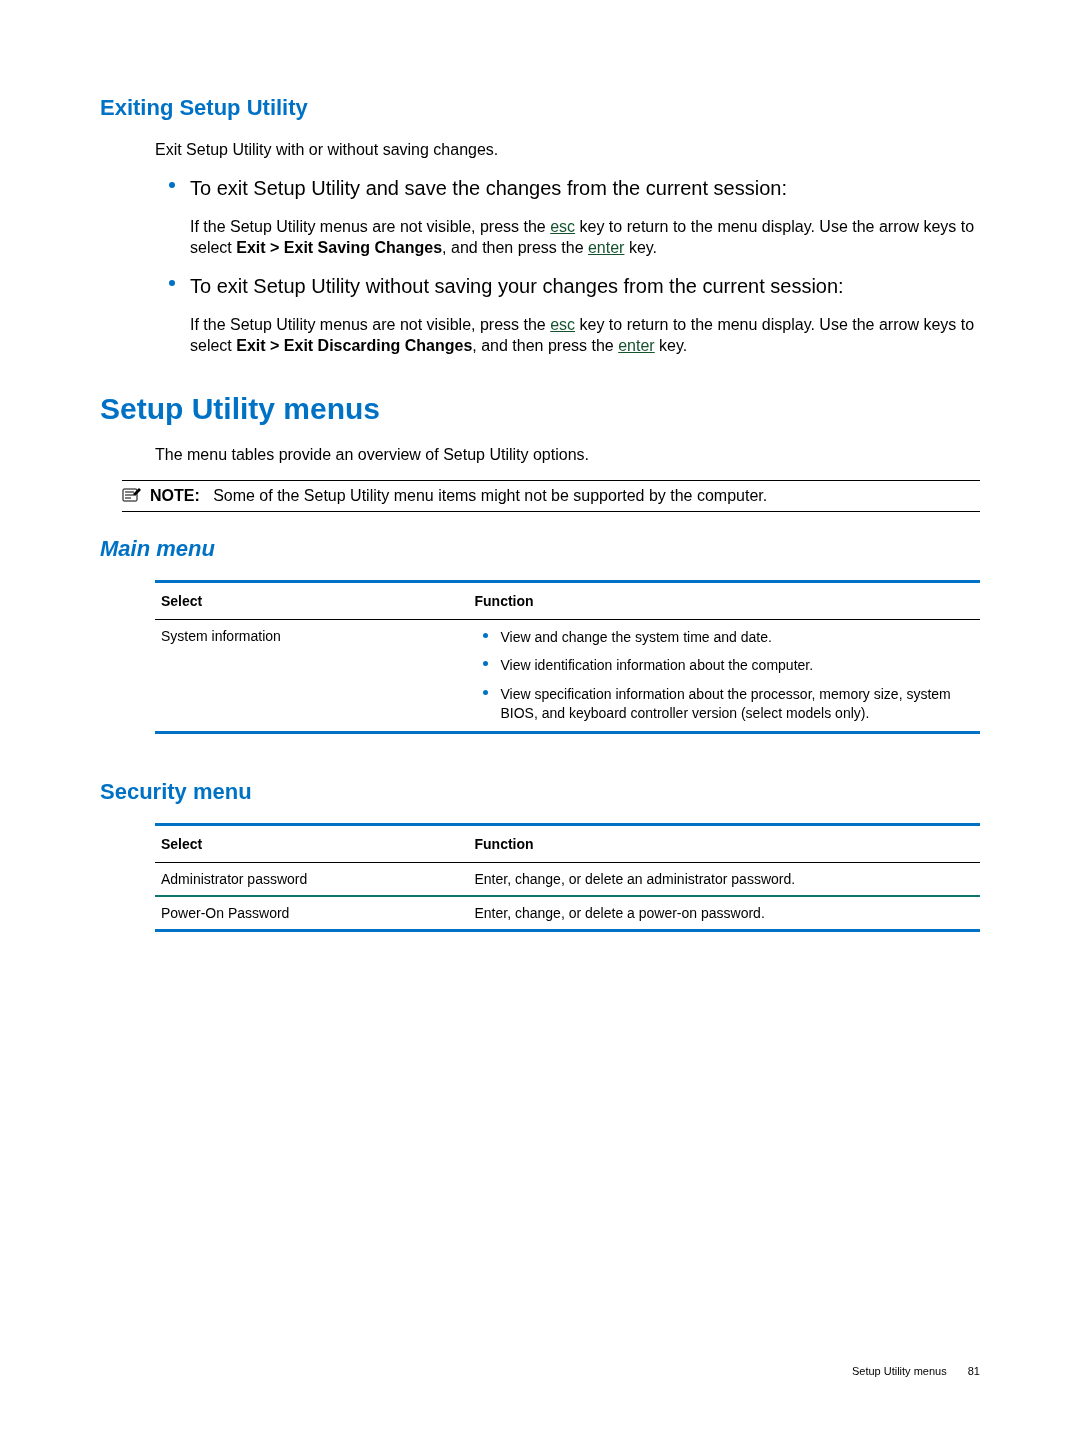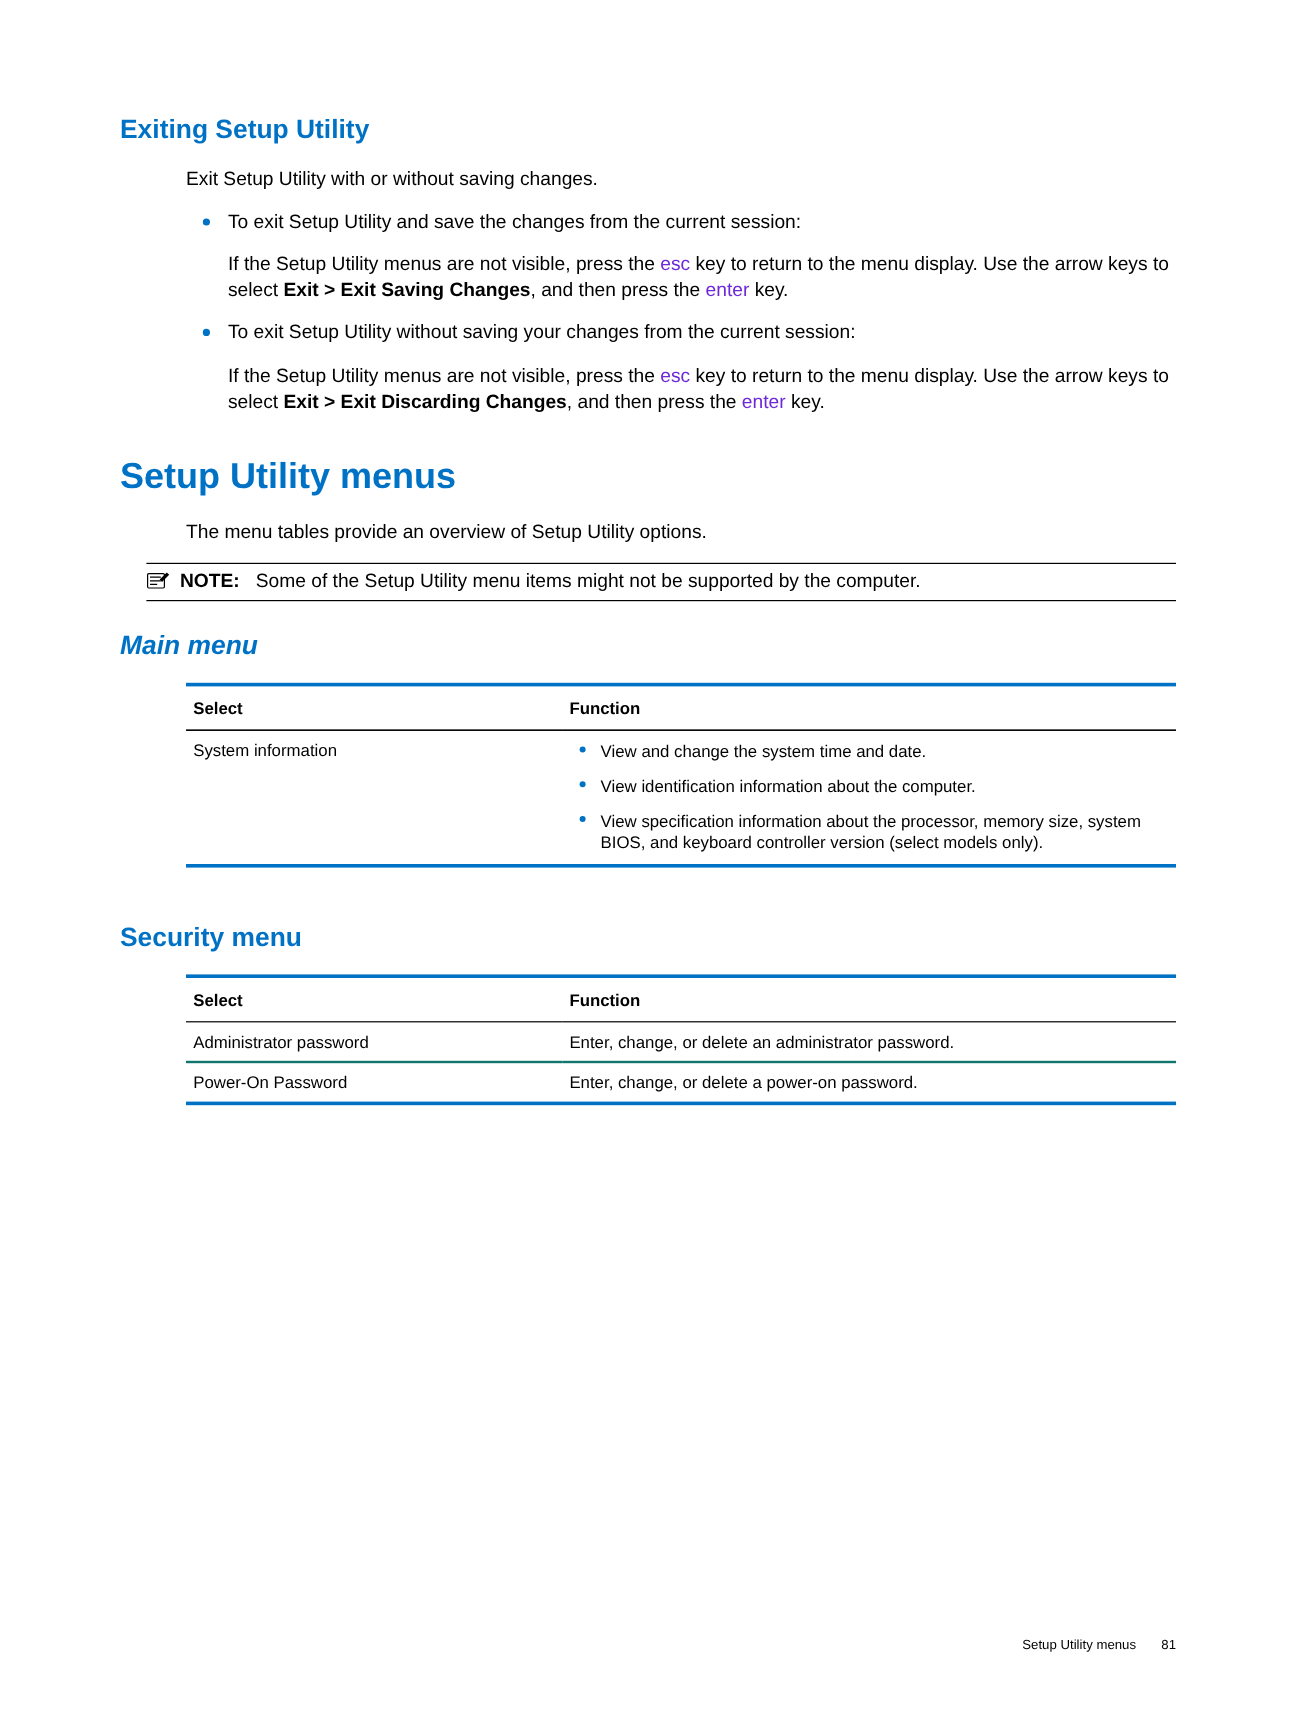--- a/index.html
+++ b/index.html
@@ -50,31 +50,32 @@
     content: "";
     position: absolute;
     left: 14px;
     top: 7px;
     width: 6px;
     height: 6px;
     background: #0072c6;
     border-radius: 50%;
   }
   ul.outer > li > .li-text {
-    font-size: 16px;
+    font-size: 20px;
     line-height: 1.35;
     margin-bottom: 14px;
   }
   ul.outer > li > .li-sub {
     font-size: 16px;
     line-height: 1.35;
     margin: 0 0 14px 0;
   }
   .key {
-    color: #6d28d9;
+    color: #14532d;
+    text-decoration: underline;
   }
   .bold {
     font-weight: bold;
   }
   .note-row {
     border-top: 1px solid #000;
     border-bottom: 1px solid #000;
     padding: 6px 0;
     margin: 10px 0 0 22px;
     display: flex;

